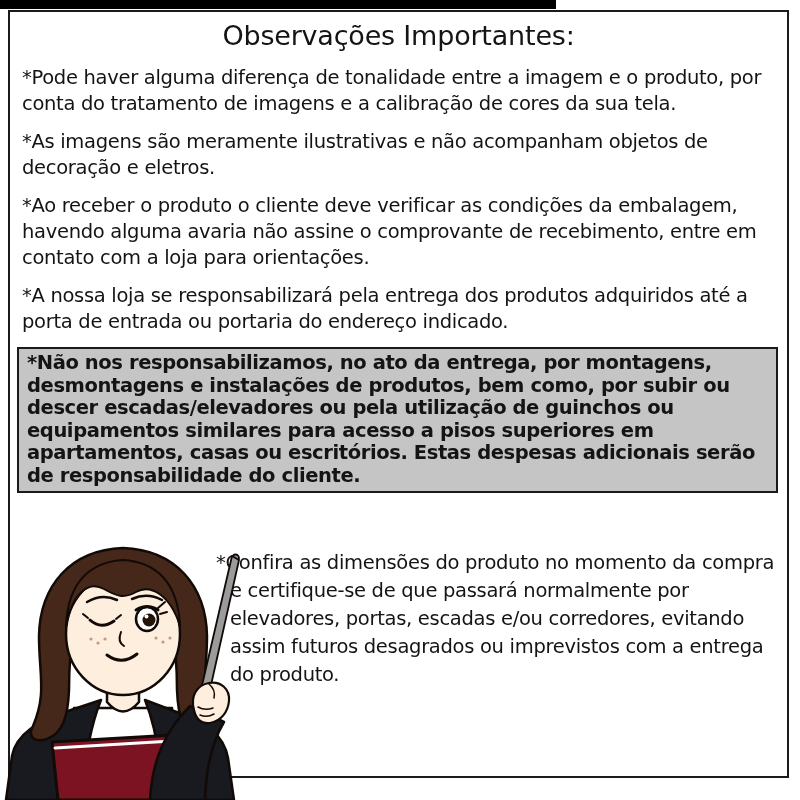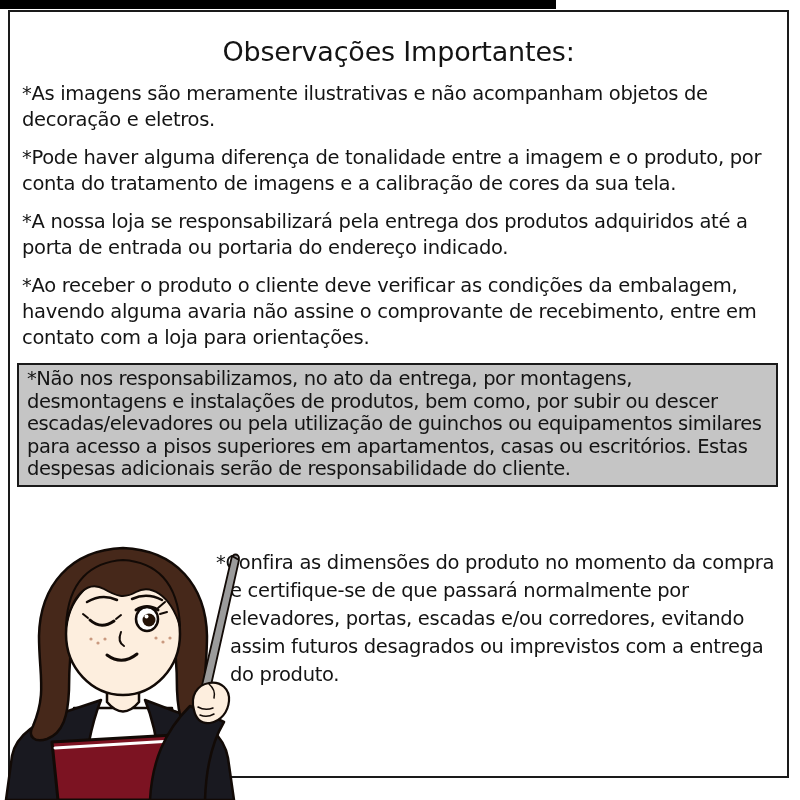--- a/index.html
+++ b/index.html
@@ -15,21 +15,21 @@
     color:var(--text);
     position:relative;
     overflow:hidden;
   }
   .page{position:absolute;left:0;top:0;width:800px;height:800px;background:var(--page-bg);}
   .top-bar{position:absolute;left:0;top:0;width:556px;height:9px;background:var(--top-bar);}
   .frame{
     position:absolute;left:8px;top:10px;width:781px;height:768px;
     border:2px solid var(--border);
     background:var(--page-bg);
-    padding:24px 12px 0 12px;
+    padding:8px 12px 0 12px;
   }
   .title{
     text-align:center;
     font-size:27px;
     letter-spacing:-0.2px;
     margin-bottom:14px;
     color:var(--text);
   }
   .note{
     font-size:19.5px;
@@ -38,21 +38,21 @@
     margin-bottom:12px;
   }
   .highlight-box{
     margin-left:-5px;
     margin-right:-3px;
     margin-top:10px;
     border:2px solid var(--border);
     background:var(--highlight-bg);
     padding:3px 8px 4px 8px;
     font-size:19.5px;
-    font-weight:normal;
+    font-weight:bold;
     line-height:22.5px;
     letter-spacing:-0.4px;
   }
   .bottom-note{
     position:absolute;
     left:216px;top:549px;width:575px;
     font-size:19.5px;
     line-height:28px;
     letter-spacing:-0.3px;
     padding-left:14px;
@@ -71,24 +71,24 @@
 </style>
 </head>
 <body>
 
 <div class="page">
 
   <div class="top-bar"></div>
 
   <div class="frame">
     <div class="title">Observações Importantes:</div>
+    <div class="note">*Pode haver alguma diferença de tonalidade entre a imagem e o produto, por conta do tratamento de imagens e a calibração de cores da sua tela.</div>
     <div class="note">*As imagens são meramente ilustrativas e não acompanham objetos de decoração e eletros.</div>
-    <div class="note">*Pode haver alguma diferença de tonalidade entre a imagem e o produto, por conta do tratamento de imagens e a calibração de cores da sua tela.</div>
+    <div class="note">*Ao receber o produto o cliente deve verificar as condições da embalagem, havendo alguma avaria não assine o comprovante de recebimento, entre em contato com a loja para orientações.</div>
     <div class="note">*A nossa loja se responsabilizará pela entrega dos produtos adquiridos até a porta de entrada ou portaria do endereço indicado.</div>
-    <div class="note">*Ao receber o produto o cliente deve verificar as condições da embalagem, havendo alguma avaria não assine o comprovante de recebimento, entre em contato com a loja para orientações.</div>
     <div class="highlight-box">*Não nos responsabilizamos, no ato da entrega, por montagens, desmontagens e instalações de produtos, bem como, por subir ou descer escadas/elevadores ou pela utilização de guinchos ou equipamentos similares para acesso a pisos superiores em apartamentos, casas ou escritórios. Estas despesas adicionais serão de responsabilidade do cliente.</div>
   </div>
 
   <div class="bottom-note">*Confira as dimensões do produto no momento da compra e certifique-se de que passará normalmente por elevadores, portas, escadas e/ou corredores, evitando assim futuros desagrados ou imprevistos com a entrega do produto.</div>
 
   <svg class="illustration" viewBox="0 0 250 258" aria-hidden="true">
     <g stroke="#120a06" stroke-width="2.5" stroke-linejoin="round" stroke-linecap="round" fill="none">
 
       <g>
         <path class="c-shirt" d="M66,258 L70,166 L168,166 L174,258 Z"></path>

